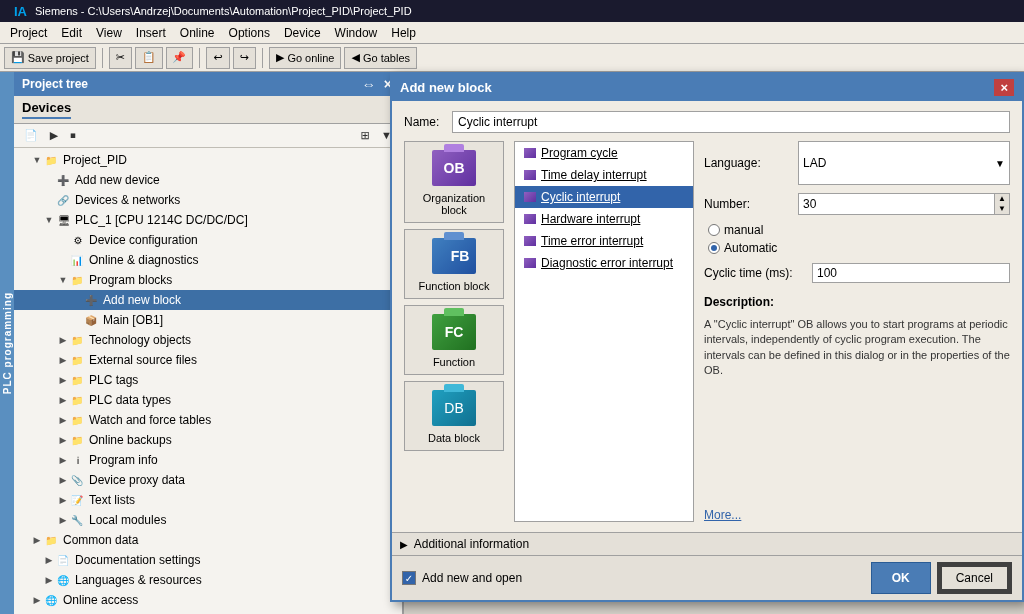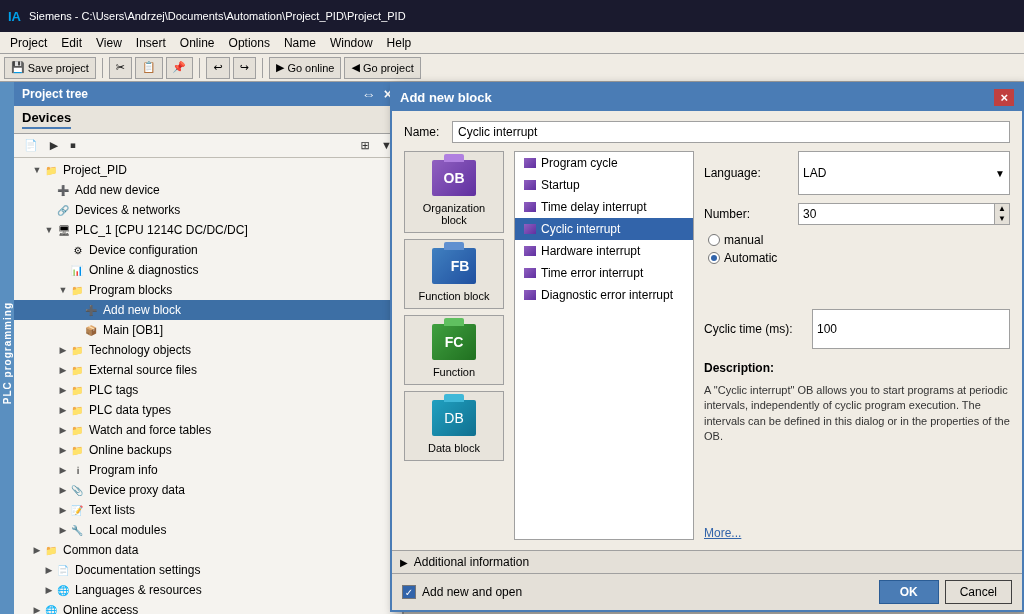--- a/index.html
+++ b/index.html
@@ -8,24 +8,24 @@
       font-size: 12px;
       background: #d4d0c8;
       overflow: hidden;
       user-select: none;
     }
 
     
     .title-bar {
       background: #1a1a2e;
       color: #fff;
-      height: 32px;
-      display: flex;
-      align-items: center;
-      padding: 0 8px;
+      height: 22px;
+      display: flex;
+      align-items: center;
+      padding: 0 14px;
       font-size: 11px;
     }
     .title-bar .logo {
       color: #00a0e9;
       font-weight: bold;
       margin-right: 8px;
       font-size: 13px;
     }
 
     
@@ -415,20 +415,21 @@
       background: white;
       overflow-y: auto;
       font-size: 12px;
     }
     .interrupt-item {
       padding: 4px 8px;
       display: flex;
       align-items: center;
       gap: 4px;
       cursor: pointer;
+      text-decoration: underline;
     }
     .interrupt-item.selected { background: #3264aa; color: white; }
     .interrupt-dot {
       width: 14px;
       height: 14px;
       flex-shrink: 0;
       display: flex;
       align-items: center;
       justify-content: center;
     }
@@ -510,27 +511,26 @@
       width: 6px;
       height: 6px;
       border-radius: 50%;
       background: #3264aa;
     }
 
     .cyclic-time-row {
       display: flex;
       align-items: center;
       gap: 8px;
-      margin-top: 36px;
     }
     .cyclic-time-label { min-width: 100px; font-size: 12px; }
     .cyclic-time-input {
       flex: 1;
       border: 1px solid #a0a0a0;
-      padding: 12px 4px;
+      padding: 2px 4px;
       font-size: 12px;
       background: white;
     }
 
     .desc-label { font-size: 12px; font-weight: bold; margin-top: 4px; }
     .desc-text {
       font-size: 11px;
       color: #333;
       line-height: 1.4;
       flex: 1;
@@ -576,21 +576,21 @@
       background: #4a7cb5;
       color: white;
       border: 1px solid #2a5c95;
       padding: 4px 20px;
       font-size: 12px;
       cursor: pointer;
       font-weight: bold;
     }
     .btn-cancel {
       background: #e4e0d8;
-      border: 1px solid #404040;
+      border: 5px solid #404040;
       padding: 4px 14px;
       font-size: 12px;
       cursor: pointer;
     }
 
     
     ::-webkit-scrollbar { width: 12px; height: 12px; }
     ::-webkit-scrollbar-track { background: #e0dcd4; }
     ::-webkit-scrollbar-thumb { background: #a0a0a0; border: 1px solid #888; }
   </style>
@@ -602,21 +602,21 @@
   <span>Siemens - C:\Users\Andrzej\Documents\Automation\Project_PID\Project_PID</span>
 </div>
 
 <div class="menu-bar">
   <span>Project</span>
   <span>Edit</span>
   <span>View</span>
   <span>Insert</span>
   <span>Online</span>
   <span>Options</span>
-  <span>Name</span>
+  <span>Device</span>
   <span>Window</span>
   <span>Help</span>
 </div>
 
 <div class="toolbar">
   <button class="toolbar-btn">
     <span>💾</span>
     <span>Save project</span>
   </button>
   <div class="toolbar-sep"></div>
@@ -626,21 +626,21 @@
   <div class="toolbar-sep"></div>
   <button class="toolbar-btn">↩</button>
   <button class="toolbar-btn">↪</button>
   <div class="toolbar-sep"></div>
   <button class="toolbar-btn">
     <span>▶</span>
     <span>Go online</span>
   </button>
   <button class="toolbar-btn">
     <span>◀</span>
-    <span>Go project</span>
+    <span>Go tables</span>
   </button>
 </div>
 
 <div class="main-layout">
 
   <div class="plc-label-container">
     <span class="plc-label">PLC programming</span>
   </div>
 
   <div class="sidebar" style="margin-left:14px;">
@@ -838,26 +838,20 @@
           <div class="interrupt-item">
                 <span class="interrupt-dot">
                   <span class="int-icon"></span>
                 </span>
                 <span>Program cycle</span>
               </div>
               <div class="interrupt-item">
                 <span class="interrupt-dot">
                   <span class="int-icon"></span>
                 </span>
-                <span>Startup</span>
-              </div>
-              <div class="interrupt-item">
-                <span class="interrupt-dot">
-                  <span class="int-icon"></span>
-                </span>
                 <span>Time delay interrupt</span>
               </div>
               <div class="interrupt-item selected">
                 <span class="interrupt-dot">
                   <span class="int-icon"></span>
                 </span>
                 <span>Cyclic interrupt</span>
               </div>
               <div class="interrupt-item">
                 <span class="interrupt-dot">

